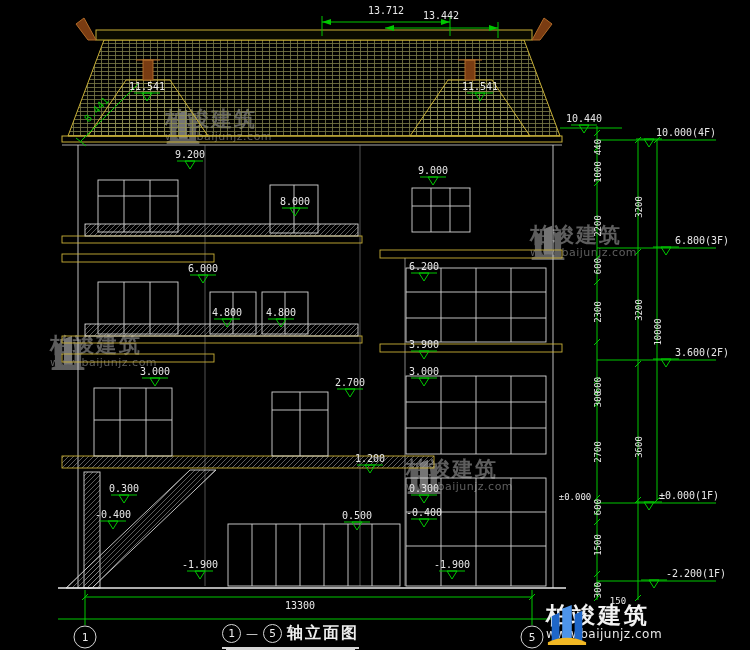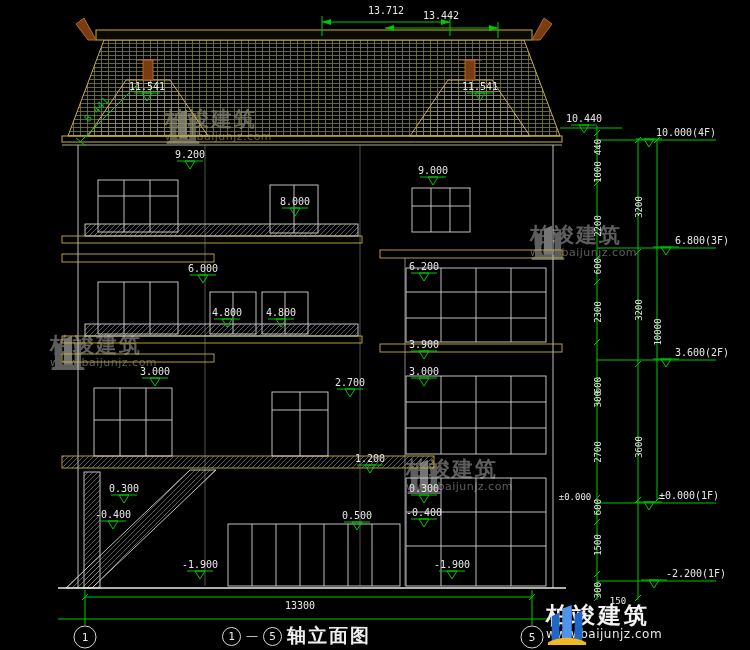--- a/index.html
+++ b/index.html
@@ -11,21 +11,21 @@
   .wm .wname{font-size:21px;font-weight:bold;color:#6f6f6f;letter-spacing:2px;line-height:1.05;}
   .wm .wurl{font-size:11px;color:#6f6f6f;letter-spacing:.5px;}
   .brand{position:absolute;left:546px;top:603px;display:flex;align-items:center;gap:8px;z-index:4;}
   .brand .bname{font-size:23px;font-weight:bold;color:#f2f2f2;letter-spacing:3px;line-height:1.05;}
   .brand .burl{font-size:12px;color:#e8e8e8;letter-spacing:.5px;}
   .title{position:absolute;left:222px;top:623px;z-index:3;display:inline-flex;align-items:center;gap:5px;
          color:#eee;padding-bottom:3px;border-bottom:2px solid #d6d6d6;box-shadow:0 5px 0 -4px #d6d6d6;}
   .title .bub{display:inline-block;width:17px;height:17px;border:1px solid #d6d6d6;border-radius:50%;
          font-size:11px;line-height:17px;text-align:center;font-family:"DejaVu Sans Mono",monospace;}
   .title .dash{font-size:12px;color:#d6d6d6;}
-  .title .ttext{font-size:19px;font-weight:bold;letter-spacing:2px;}
+  .title .ttext{font-size:16px;font-weight:bold;letter-spacing:2px;}
   text{font-family:"DejaVu Sans Mono",monospace;}
 </style>
 </head>
 <body>
 
 <div class="stage">
 
   <div class="wm-layer">
     <div class="wm" style="left:165px;top:108px">
       <svg width="36" height="36" viewBox="0 0 44 44">

